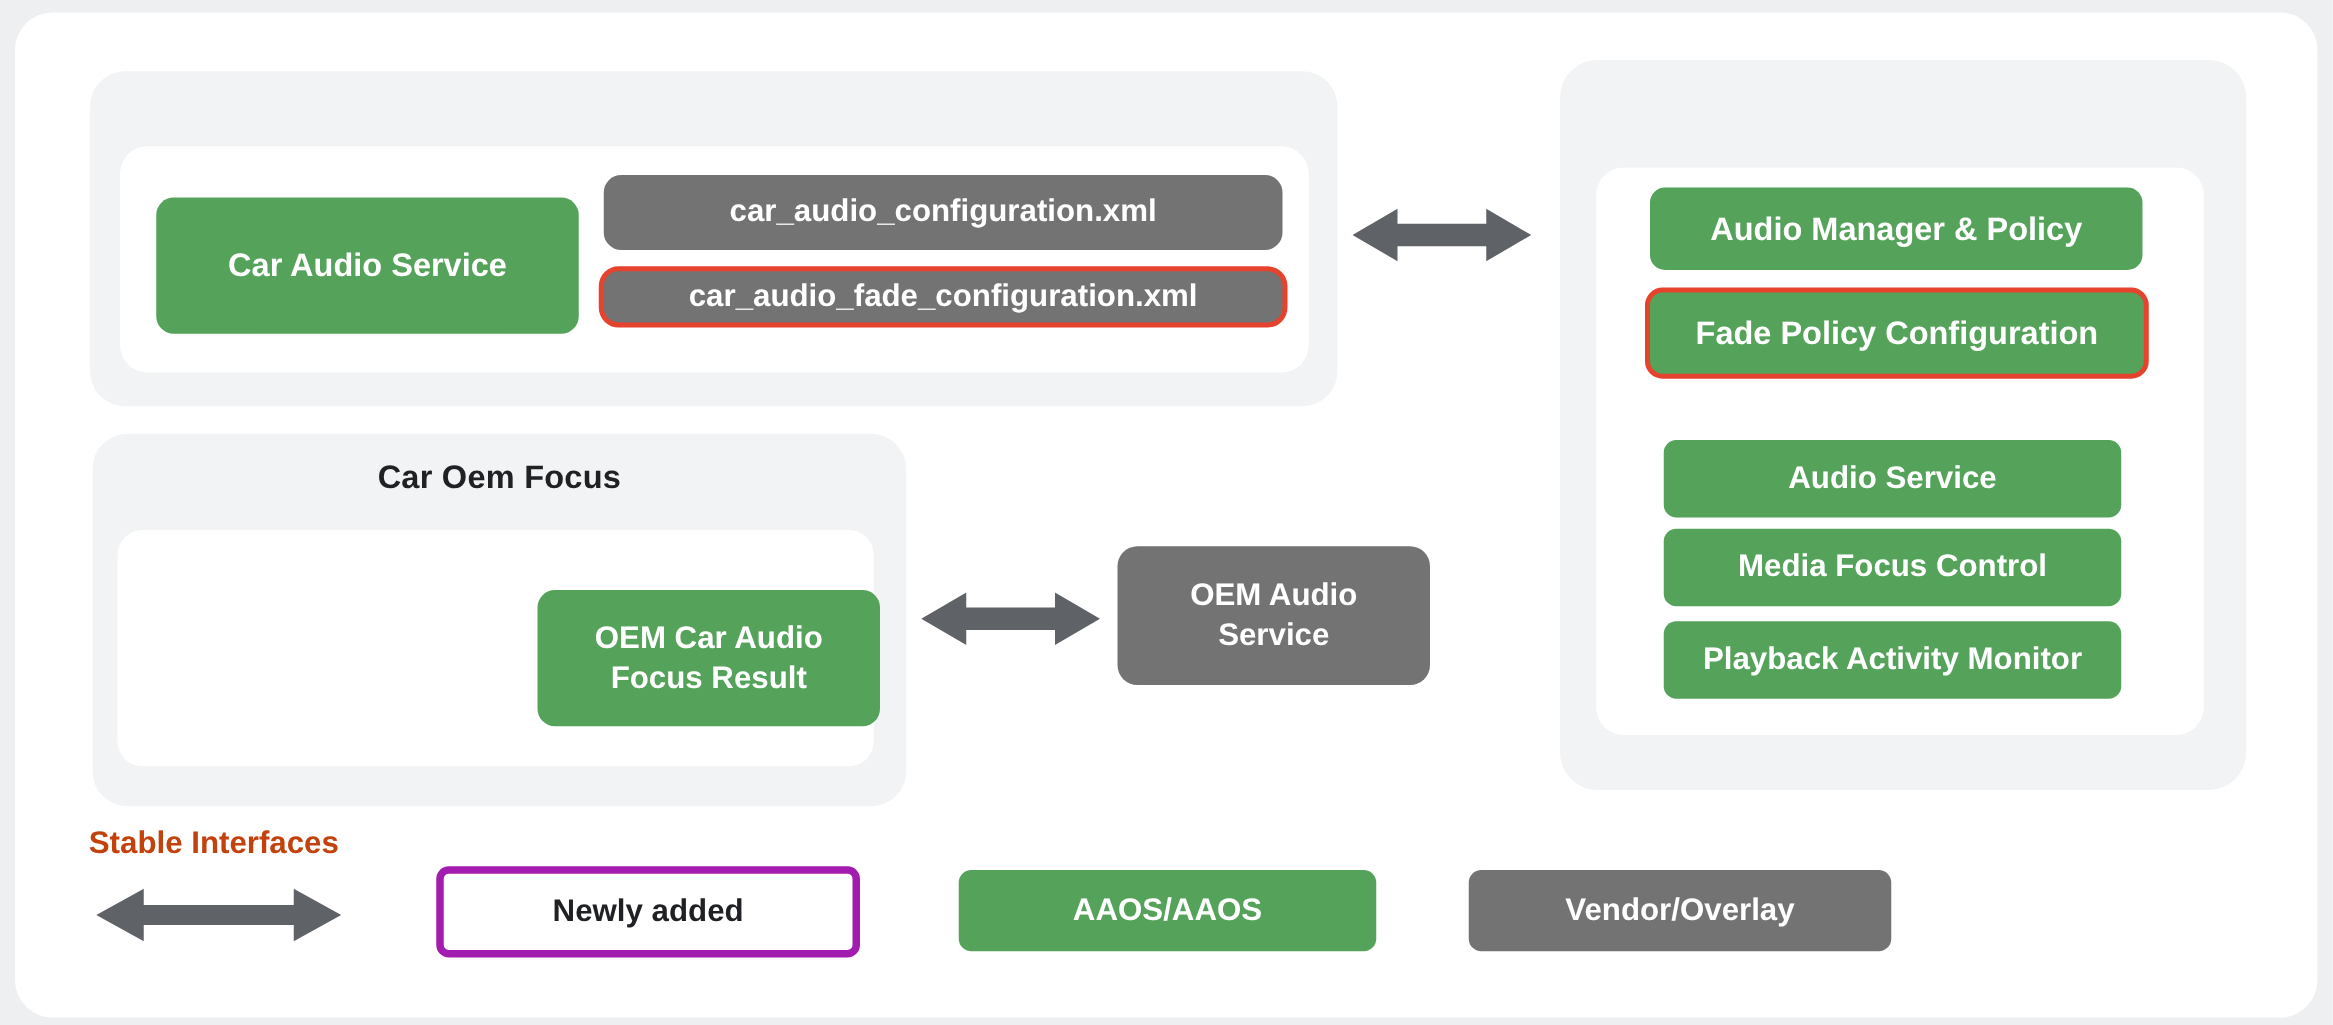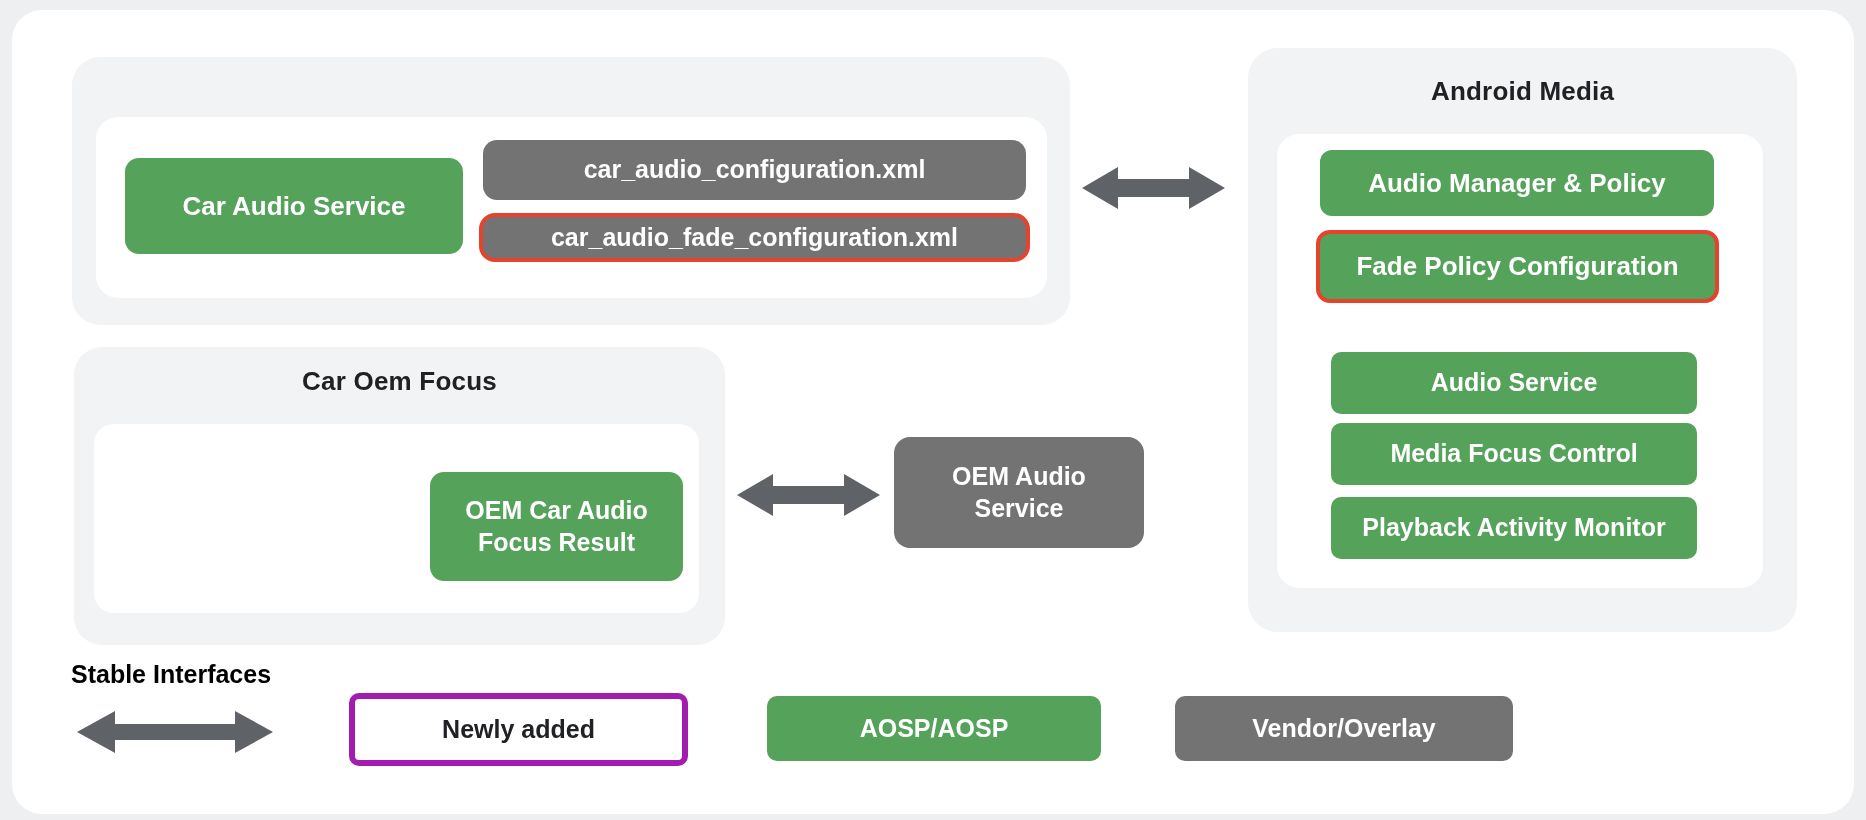--- a/index.html
+++ b/index.html
@@ -12,75 +12,74 @@
   .box{display:flex;align-items:center;justify-content:center;text-align:center;
        color:#ffffff;font-weight:bold;border-radius:14px;line-height:1.25;}
   .green{background:#55a25a;}
   .blue{background:#737373;}
   .red-border{border:4px solid #e5432d;}
   .fs26{font-size:26px;}
   .fs25{font-size:25px;}
   .legend-box{display:flex;align-items:center;justify-content:center;font-weight:bold;
        font-size:25px;border-radius:10px;color:#ffffff;}
   .legend-outline{background:#ffffff;border:6px solid #a21caf;color:#202124;}
-  .dark-label{font-weight:bold;font-size:25px;color:#000000;}
+  .dark-label{font-weight:bold;font-size:25px;color:#c2410c;}
   svg.arrow{display:block;}
 </style>
 </head>
 <body>
 
 <div class="stage">
 
   <div class="abs canvas" style="left:12px;top:10px;width:1842px;height:804px;"></div>
 
   <div class="abs panel" style="left:72px;top:57px;width:998px;height:268px;"></div>
   <div class="abs inner" style="left:96px;top:117px;width:951px;height:181px;"></div>
 
-  <div class="abs box green fs26" style="left:125px;top:158px;width:338px;height:96px;">Car Audio Service</div>
+  <div class="abs box green fs26" style="left:125px;top:158px;width:338px;height:109px;">Car Audio Service</div>
 
   <div class="abs box blue fs25" style="left:483px;top:140px;width:543px;height:60px;">car_audio_configuration.xml</div>
 
   <div class="abs box blue red-border fs25" style="left:479px;top:213px;width:551px;height:49px;border-radius:16px;">car_audio_fade_configuration.xml</div>
 
   <svg class="abs arrow" style="left:1082px;top:166px;" width="143" height="44" viewBox="0 0 143 44">
     <polygon points="0,22 36,1 36,13 107,13 107,1 143,22 107,43 107,31 36,31 36,43" fill="#5f6368"></polygon>
   </svg>
 
   <div class="abs panel" style="left:74px;top:347px;width:651px;height:298px;"></div>
   <div class="abs sec-title" style="left:74px;top:366px;width:651px;">Car Oem Focus</div>
   <div class="abs inner" style="left:94px;top:424px;width:605px;height:189px;border-radius:20px;"></div>
 
 
-  <div class="abs box green fs25" style="left:430px;top:472px;width:253px;height:109px;padding:0 26px;">OEM Car Audio Focus Result</div>
+  <div class="abs box green fs25" style="left:430px;top:472px;width:274px;height:109px;padding:0 26px;">OEM Car Audio Focus Result</div>
 
   <svg class="abs arrow" style="left:737px;top:473px;" width="143" height="44" viewBox="0 0 143 44">
     <polygon points="0,22 36,1 36,13 107,13 107,1 143,22 107,43 107,31 36,31 36,43" fill="#5f6368"></polygon>
   </svg>
 
   <div class="abs box blue fs25" style="left:894px;top:437px;width:250px;height:111px;border-radius:16px;padding:0 45px;">OEM Audio Service</div>
 
   <div class="abs panel" style="left:1248px;top:48px;width:549px;height:584px;border-radius:30px;"></div>
-  <div class="abs sec-title" style="left:1248px;top:76px;width:549px;">Android Media</div>
   <div class="abs inner" style="left:1277px;top:134px;width:486px;height:454px;"></div>
 
   <div class="abs box green fs26" style="left:1320px;top:150px;width:394px;height:66px;border-radius:12px;">Audio Manager &amp; Policy</div>
 
   <div class="abs box green red-border fs26" style="left:1316px;top:230px;width:403px;height:73px;">Fade Policy Configuration</div>
 
   <div class="abs box green fs25" style="left:1331px;top:352px;width:366px;height:62px;border-radius:10px;">Audio Service</div>
 
   <div class="abs box green fs25" style="left:1331px;top:497px;width:366px;height:62px;border-radius:10px;">Playback Activity Monitor</div>
 
   <div class="abs box green fs25" style="left:1331px;top:423px;width:366px;height:62px;border-radius:10px;">Media Focus Control</div>
 
   <div class="abs dark-label" style="left:71px;top:660px;">Stable Interfaces</div>
 
   <svg class="abs arrow" style="left:77px;top:710px;" width="196" height="44" viewBox="0 0 196 44">
     <polygon points="0,22 38,1 38,14 158,14 158,1 196,22 158,43 158,30 38,30 38,43" fill="#5f6368"></polygon>
   </svg>
 
   <div class="abs legend-box legend-outline" style="left:349px;top:693px;width:339px;height:73px;">Newly added</div>
 
-  <div class="abs legend-box green" style="left:767px;top:696px;width:334px;height:65px;">AOSP/AOSP</div>
+  <div class="abs legend-box green" style="left:767px;top:696px;width:334px;height:65px;">AAOS/AAOS</div>
 
   <div class="abs legend-box blue" style="left:1175px;top:696px;width:338px;height:65px;">Vendor/Overlay</div>
 
 </div>
 
 </body></html>

